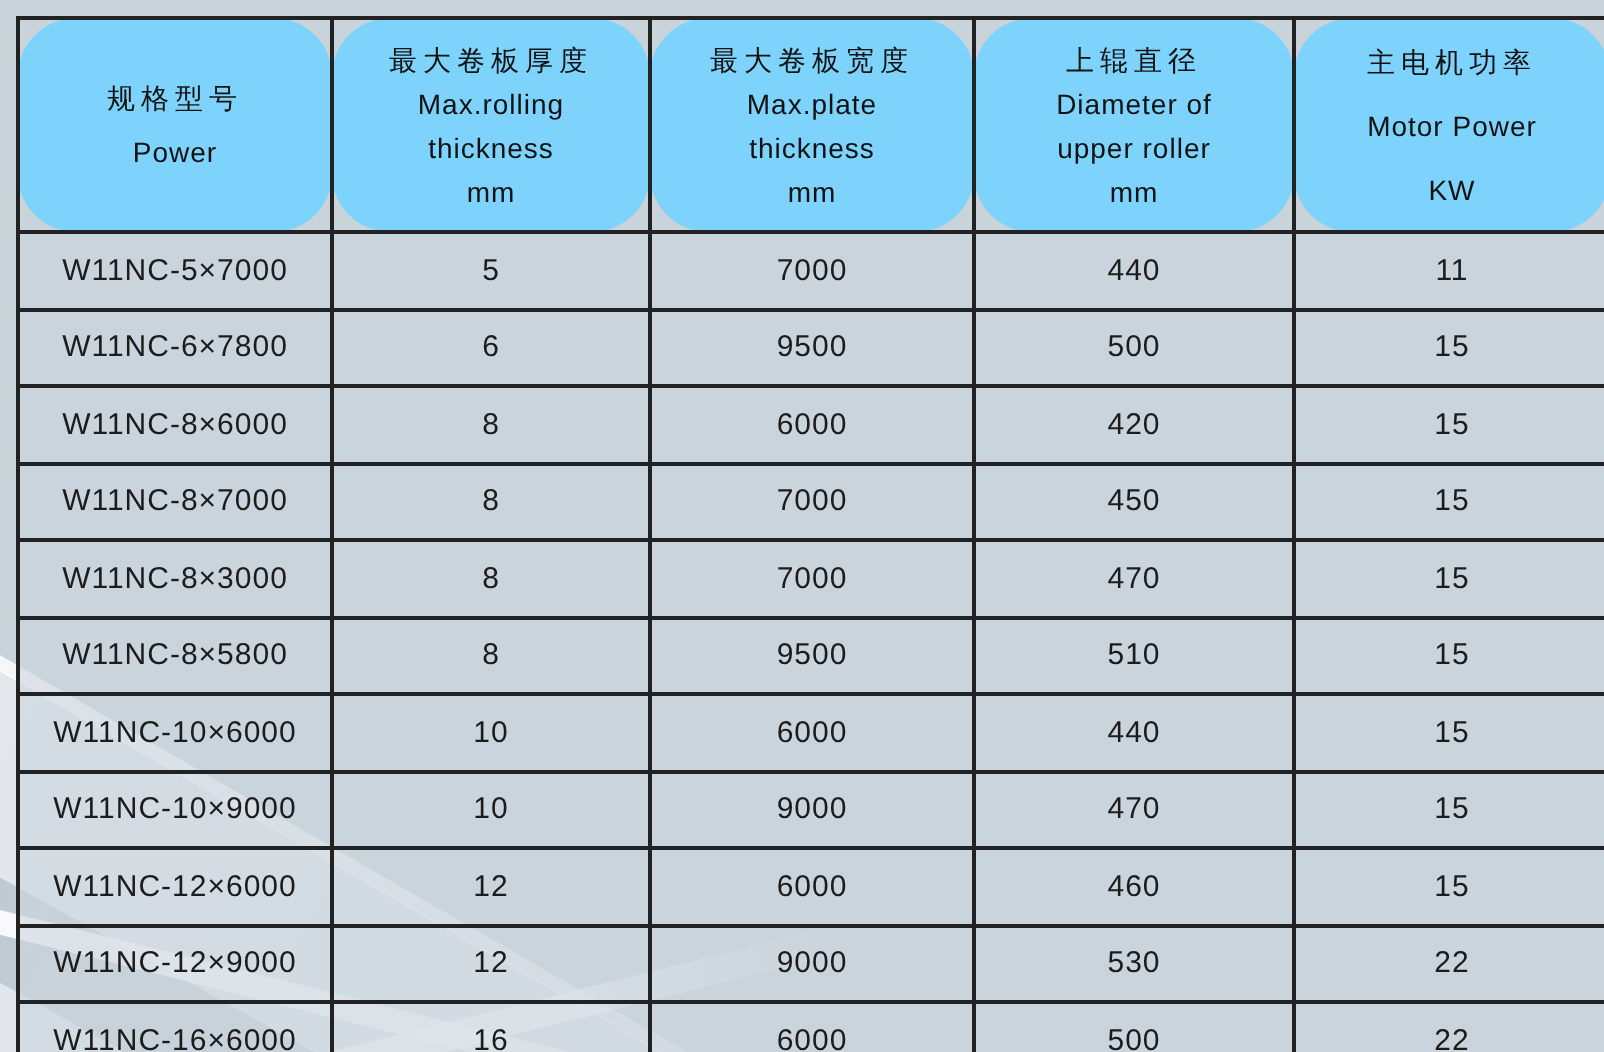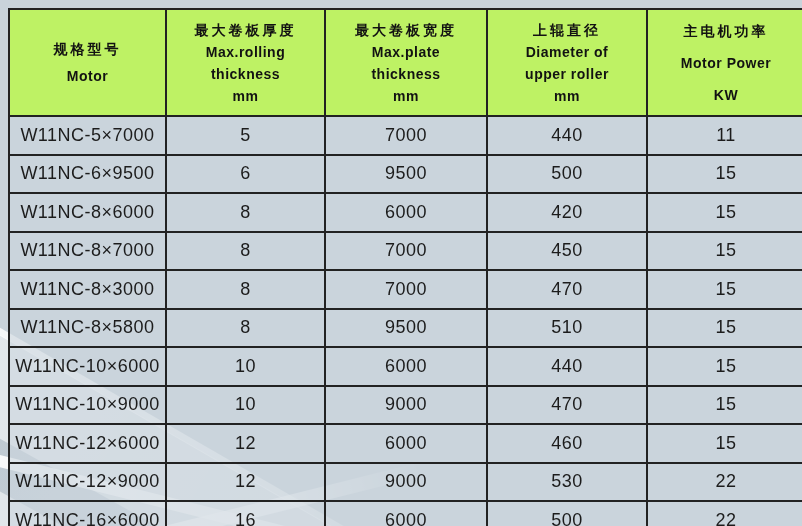--- a/index.html
+++ b/index.html
@@ -66,59 +66,60 @@
     table-layout:fixed;
     z-index:1;
   }
   table.spec th, table.spec td{
     border:2px solid #222222;
     text-align:center;
     vertical-align:middle;
     padding:0;
   }
   table.spec th{
-    background:#bef264;
+    background:#7dd3fc;
     color:#121212;
     font-size:14px;
-    font-weight:bold;
+    font-weight:normal;
     height:105px;
+    border-radius:29px;
   }
   table.spec th:nth-child(1){width:155px;margin-left:37px;}
   table.spec th:nth-child(2){width:157px;}
   table.spec th:nth-child(3){width:160px;}
   table.spec th:nth-child(4){width:158px;}
   table.spec th:nth-child(5){width:156px;}
   table.spec th .hdr-line{line-height:22px;letter-spacing:0.5px;}
   table.spec th .hdr-line:first-child{letter-spacing:3px;}
   table.spec th:nth-child(1) .hdr-line{line-height:27px;}
   table.spec th:nth-child(5) .hdr-line{line-height:32px;}
   table.spec td{
     background:rgba(203,214,221,0.60);
     color:#1c1c1c;
-    font-size:18px;
+    font-size:15px;
     letter-spacing:0.5px;
     height:36.5px;
   }
 </style>
 </head>
 <body>
 
 <div class="page">
   <div class="deco band-light"></div>
   <div class="deco band-edge"></div>
   <div class="deco band-dark"></div>
   <div class="deco stripe-a"></div>
   <div class="deco stripe-b"></div>
 
   <table class="spec">
     <thead>
       <tr>
           <th>
             <div class="hdr-line">规格型号</div>
-            <div class="hdr-line">Motor</div>
+            <div class="hdr-line">Power</div>
           </th>
           <th>
             <div class="hdr-line">最大卷板厚度</div>
             <div class="hdr-line">Max.rolling</div>
             <div class="hdr-line">thickness</div>
             <div class="hdr-line">mm</div>
           </th>
           <th>
             <div class="hdr-line">最大卷板宽度</div>
             <div class="hdr-line">Max.plate</div>
@@ -140,21 +141,21 @@
     </thead>
     <tbody>
         <tr>
           <td>W11NC-5×7000</td>
           <td>5</td>
           <td>7000</td>
           <td>440</td>
           <td>11</td>
         </tr>
         <tr>
-          <td>W11NC-6×9500</td>
+          <td>W11NC-6×7800</td>
           <td>6</td>
           <td>9500</td>
           <td>500</td>
           <td>15</td>
         </tr>
         <tr>
           <td>W11NC-8×6000</td>
           <td>8</td>
           <td>6000</td>
           <td>420</td>

